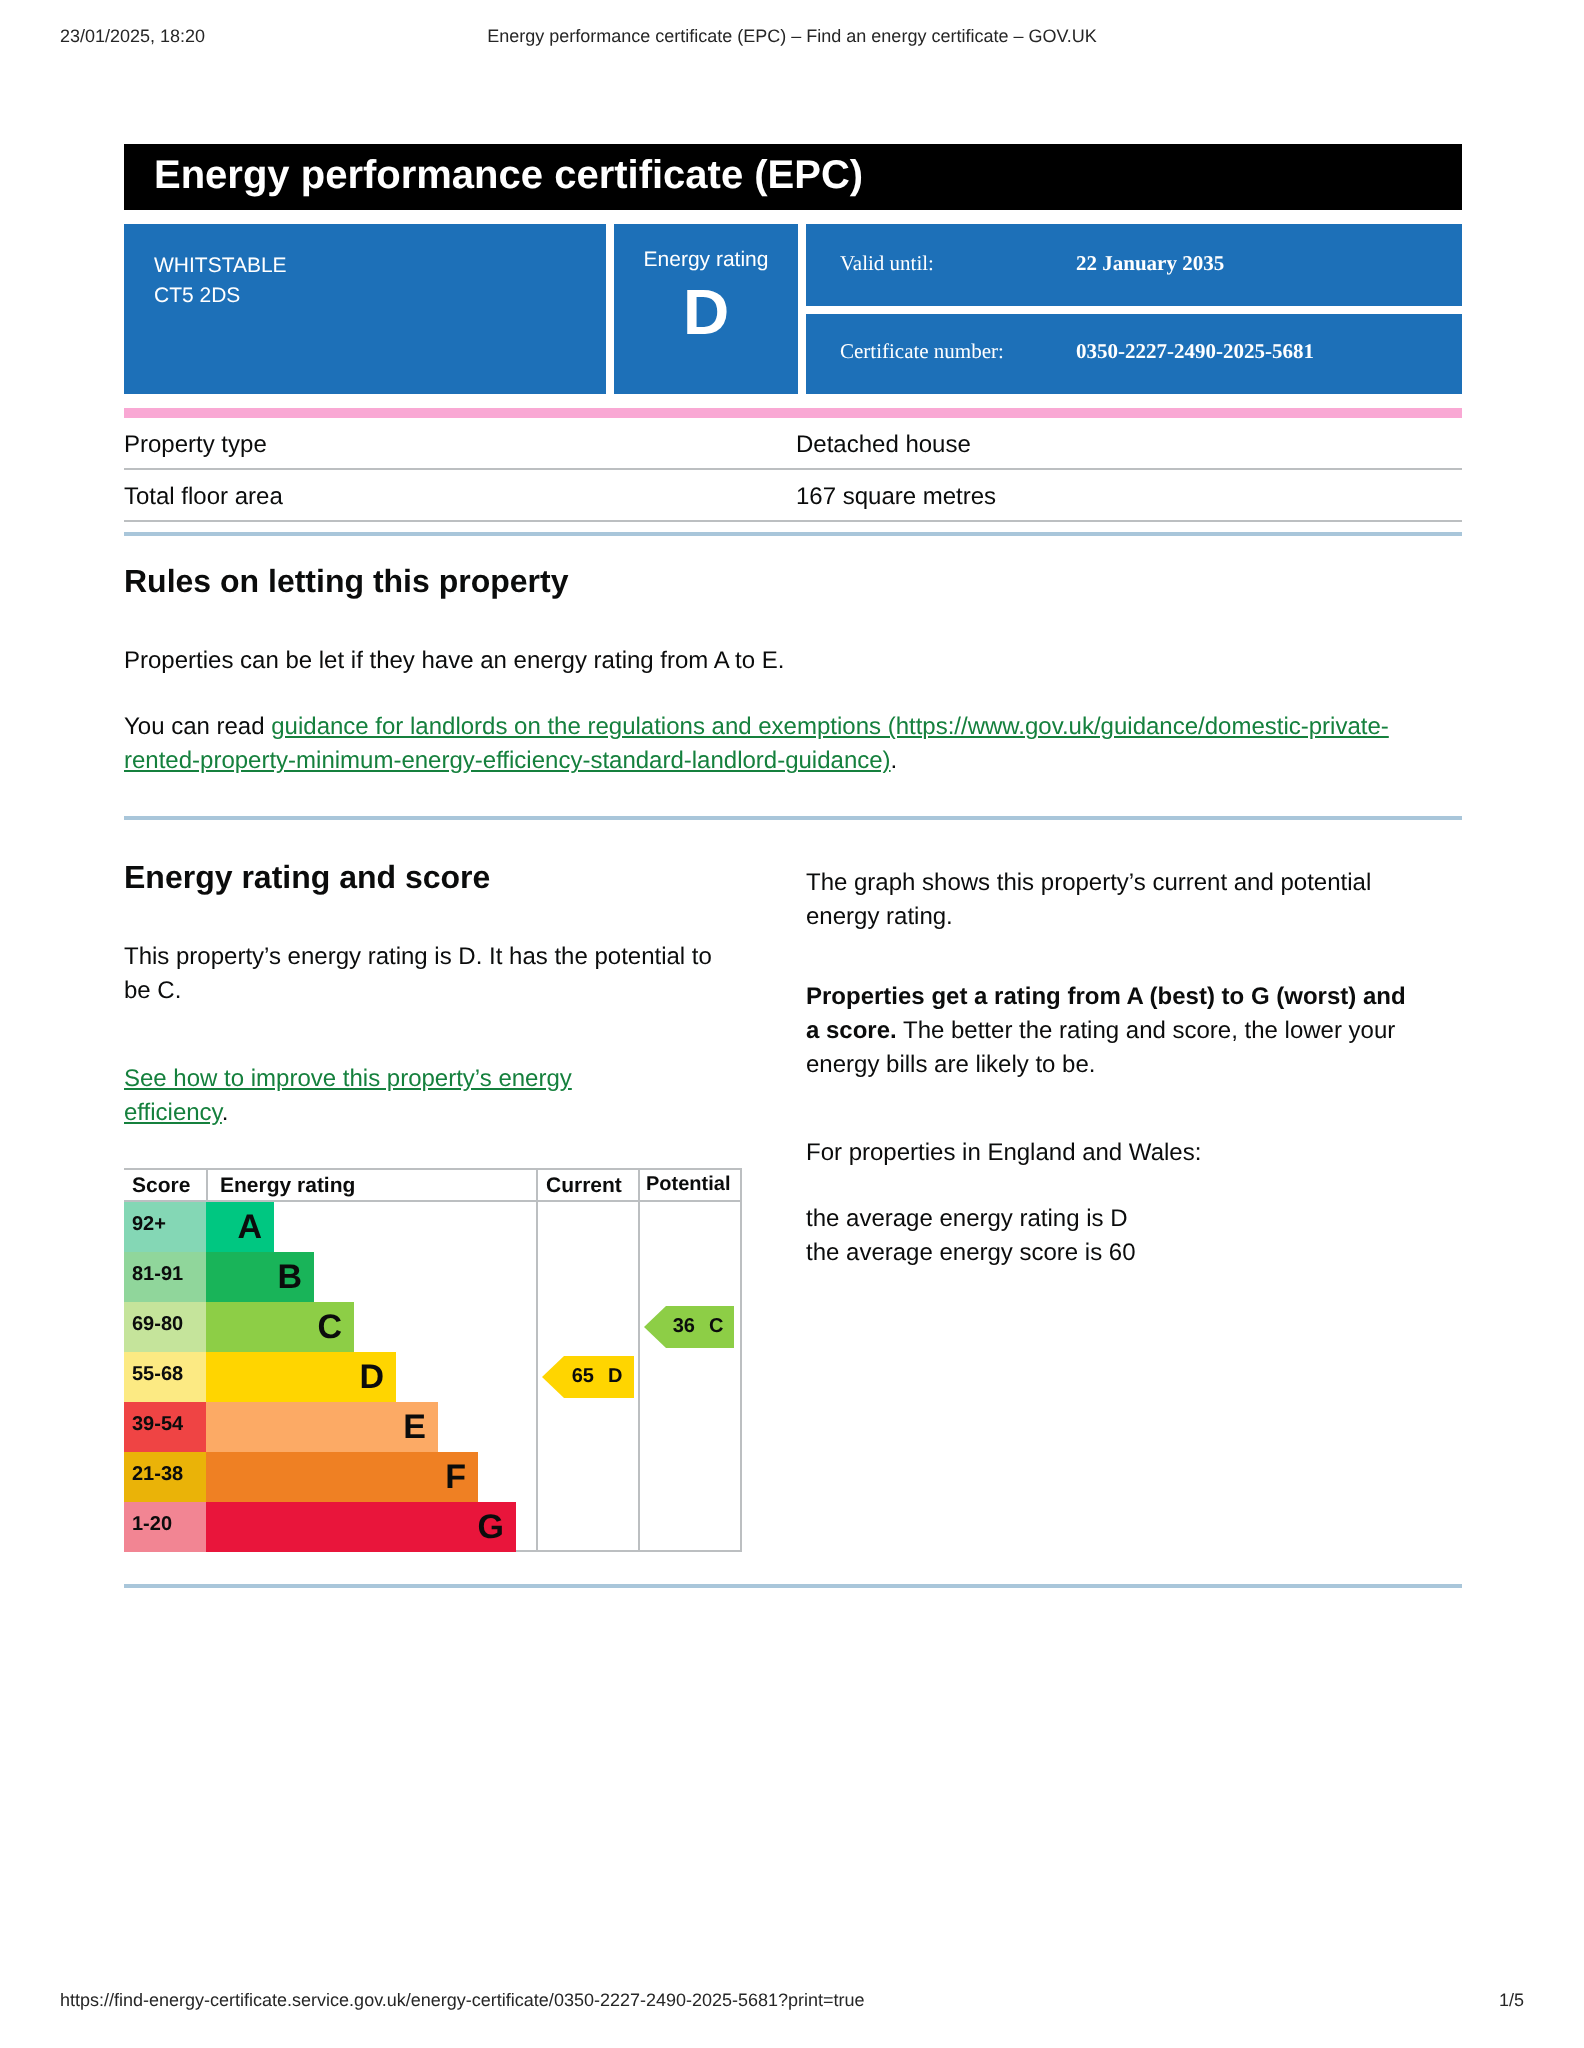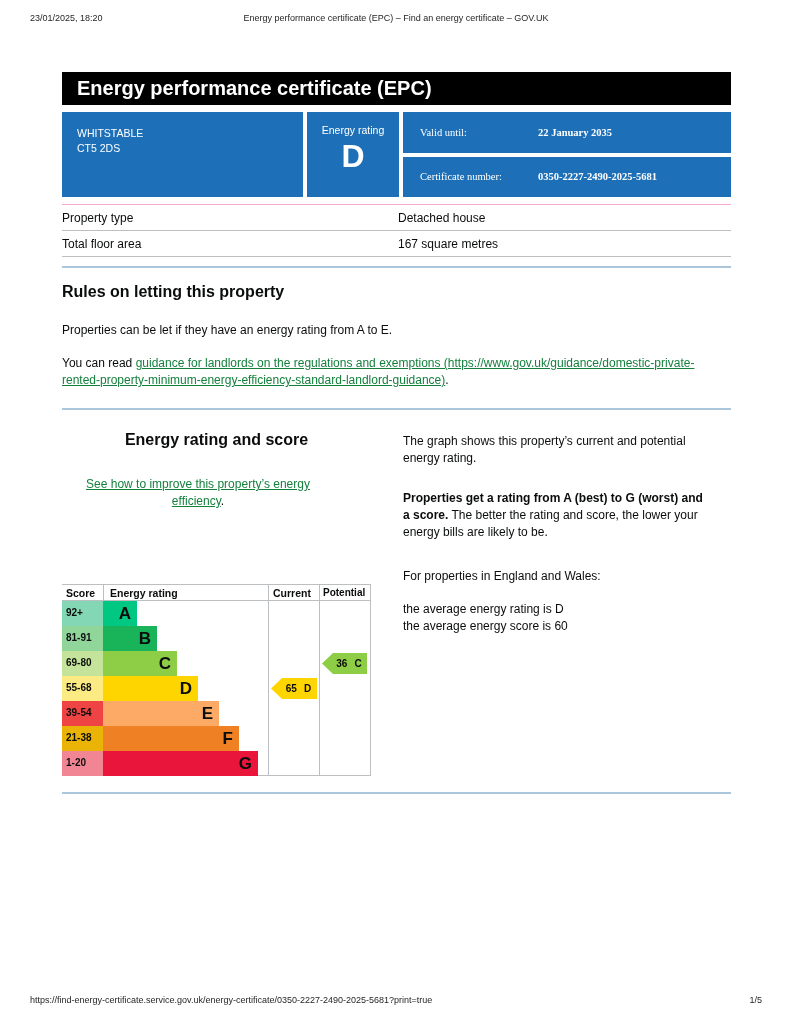--- a/index.html
+++ b/index.html
@@ -24,40 +24,40 @@
   .addr { width: 241px; padding: 14px 0 0 15px; font-size: 10.5px; line-height: 1.4; }
   .rating-panel { width: 92px; text-align: center; padding-top: 12px; }
   .rating-label { font-size: 10.5px; }
   .rating-value { font-size: 32px; font-weight: bold; line-height: 1.1; margin-top: 3px; }
   .validity { flex: 1; display: flex; flex-direction: column; gap: 4px; background: transparent; font-family: Liberation Serif, serif; }
   .vrow { flex: 1; background: #1d70b8; color: #fff; display: flex; align-items: center; padding-left: 17px; font-size: 10.5px; }
   .vlabel { width: 118px; }
   .vvalue { font-weight: bold; }
 
   
-  .facts { position: absolute; left: 62px; top: 204px; width: 669px; font-size: 12px; border-top: 1px solid #f9a8d4; }
+  .facts { position: absolute; left: 62px; top: 204px; width: 669px; font-size: 12px; border-top: 5px solid #f9a8d4; }
   .fact-row { display: flex; border-bottom: 1px solid #bcbfc1; padding: 6px 0 6px; height: 26px; align-items: center; }
   .fact-label { width: 336px; }
   .fact-value { flex: 1; }
 
   .rule { position: absolute; left: 62px; width: 669px; height: 2px; background: #a9c6da; }
   .rule-1 { top: 266px; }
   .rule-2 { top: 408px; }
   .rule-3 { top: 792px; }
 
   h2 { font-size: 16px; font-weight: bold; margin: 0; color: #0b0c0c; }
   p  { font-size: 12px; line-height: 1.42; margin: 0; }
   .link { color: #15803d; text-decoration: underline; cursor: pointer; }
 
   .rules-section { position: absolute; left: 62px; top: 283px; width: 669px; }
   .rules-section .p1 { margin-top: 21px; }
   .rules-section .p2 { margin-top: 16px; width: 660px; }
 
   .cols { position: absolute; left: 62px; top: 431px; width: 669px; display: flex; }
-  .col-left { width: 309px; text-align: center; }
+  .col-left { width: 309px; }
   .col-right { margin-left: 32px; width: 307px; }
   .col-left .p1 { margin-top: 21px; }
   .improve-link { margin-top: 27px; width: 272px; display: block; font-size: 12px; line-height: 1.42; }
   .col-right .rp1 { margin-top: 2px; }
   .col-right .rp2 { margin-top: 23px; }
   .col-right .rp3 { margin-top: 27px; }
   .col-right .rp4 { margin-top: 16px; }
   .bold { font-weight: bold; }
 
   
@@ -132,20 +132,21 @@
     <h2>Rules on letting this property</h2>
     <p class="p1">Properties can be let if they have an energy rating from A to E.</p>
     <p class="p2"><span>You can read </span><a class="link">guidance for landlords on the regulations and exemptions (https://www.gov.uk/guidance/domestic-private-rented-property-minimum-energy-efficiency-standard-landlord-guidance)</a><span>.</span></p>
   </div>
 
   <div class="rule rule-2"></div>
 
   <div class="cols">
     <div class="col-left">
       <h2>Energy rating and score</h2>
+      <p class="p1">This property’s energy rating is D. It has the potential to be C.</p>
       <span class="improve-link"><a class="link">See how to improve this property’s energy efficiency</a><span>.</span></span>
     </div>
     <div class="col-right">
       <p class="rp1">The graph shows this property’s current and potential energy rating.</p>
       <p class="rp2"><span class="bold">Properties get a rating from A (best) to G (worst) and a score.</span><span> The better the rating and score, the lower your energy bills are likely to be.</span></p>
       <p class="rp3">For properties in England and Wales:</p>
       <p class="rp4">
           <span style="display:block">the average energy rating is D</span>
           <span style="display:block">the average energy score is 60</span>
         </p>

